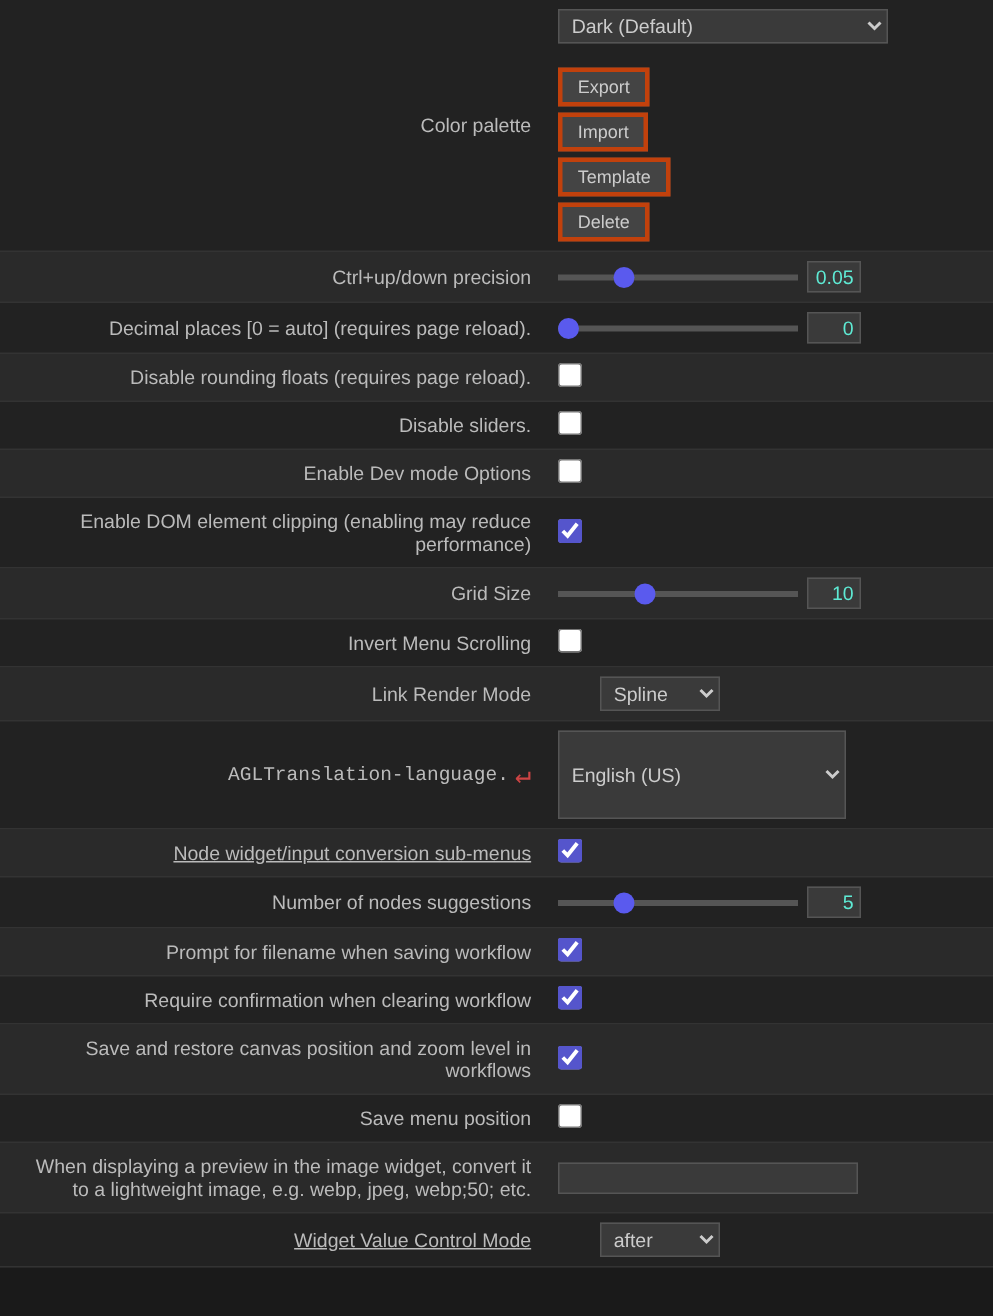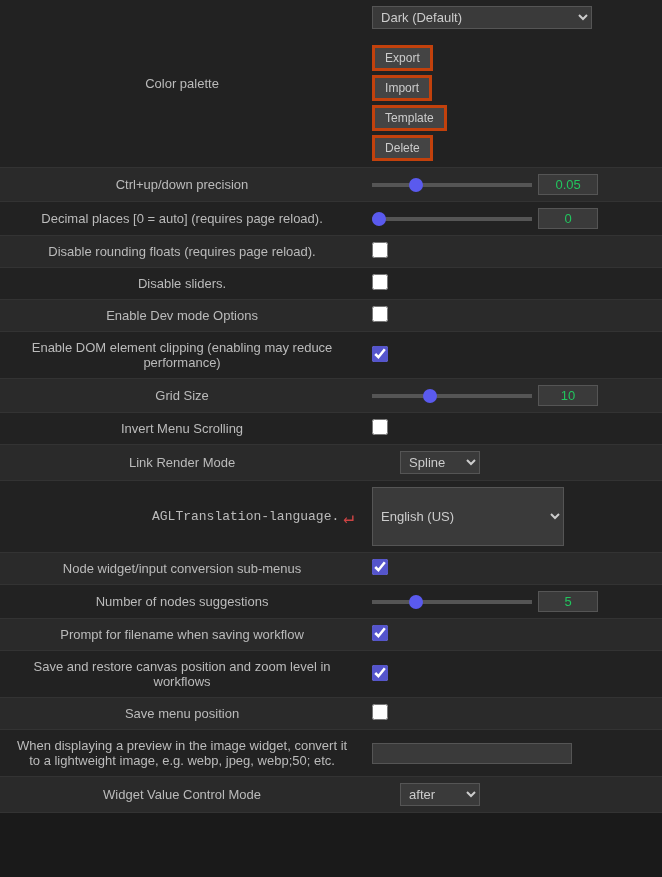--- a/index.html
+++ b/index.html
@@ -18,21 +18,21 @@
     .settings-table tr {
       border-bottom: 1px solid #333;
     }
     .settings-table tr:nth-child(odd) {
       background: #222;
     }
     .settings-table tr:nth-child(even) {
       background: #2a2a2a;
     }
     .label-cell {
-      text-align: center;
+      text-align: right;
       padding: 8px 10px;
       color: #bbb;
       width: 55%;
       vertical-align: middle;
       margin-top: 22px;
     }
     .control-cell {
       padding: 6px 8px;
       vertical-align: middle;
       width: 45%;
@@ -121,36 +121,37 @@
     input[type="range"]::-moz-range-thumb {
       width: 14px;
       height: 14px;
       border-radius: 50%;
       background: #5a5aee;
       cursor: pointer;
       border: none;
     }
     .num-input {
       background: #3a3a3a;
-      color: #22c55e;
+      color: #5eead4;
       border: 1px solid #555;
       padding: 2px 4px;
-      width: 60px;
-      font-size: 13px;
-      text-align: center;
+      width: 36px;
+      font-size: 13px;
+      text-align: right;
     }
     .text-input {
       background: #3a3a3a;
       color: #ccc;
       border: 1px solid #555;
       padding: 2px 4px;
       width: 200px;
       font-size: 13px;
     }
     .underline-text {
+      text-decoration: underline;
     }
     .logging-control {
       display: flex;
       flex-direction: column;
       gap: 4px;
     }
     .label-with-arrow {
       display: flex;
       align-items: center;
       justify-content: flex-end;
@@ -298,20 +299,26 @@
     </td>
   </tr>
 
   <tr>
     <td class="label-cell">Prompt for filename when saving workflow</td>
     <td class="control-cell">
       <input type="checkbox" checked="" style="">
     </td>
   </tr>
 
+  <tr>
+    <td class="label-cell">Require confirmation when clearing workflow</td>
+    <td class="control-cell">
+      <input type="checkbox" checked="" style="">
+    </td>
+  </tr>
 
   <tr>
     <td class="label-cell">Save and restore canvas position and zoom level in workflows</td>
     <td class="control-cell">
       <input type="checkbox" checked="" style="">
     </td>
   </tr>
 
   <tr>
     <td class="label-cell">Save menu position</td>

